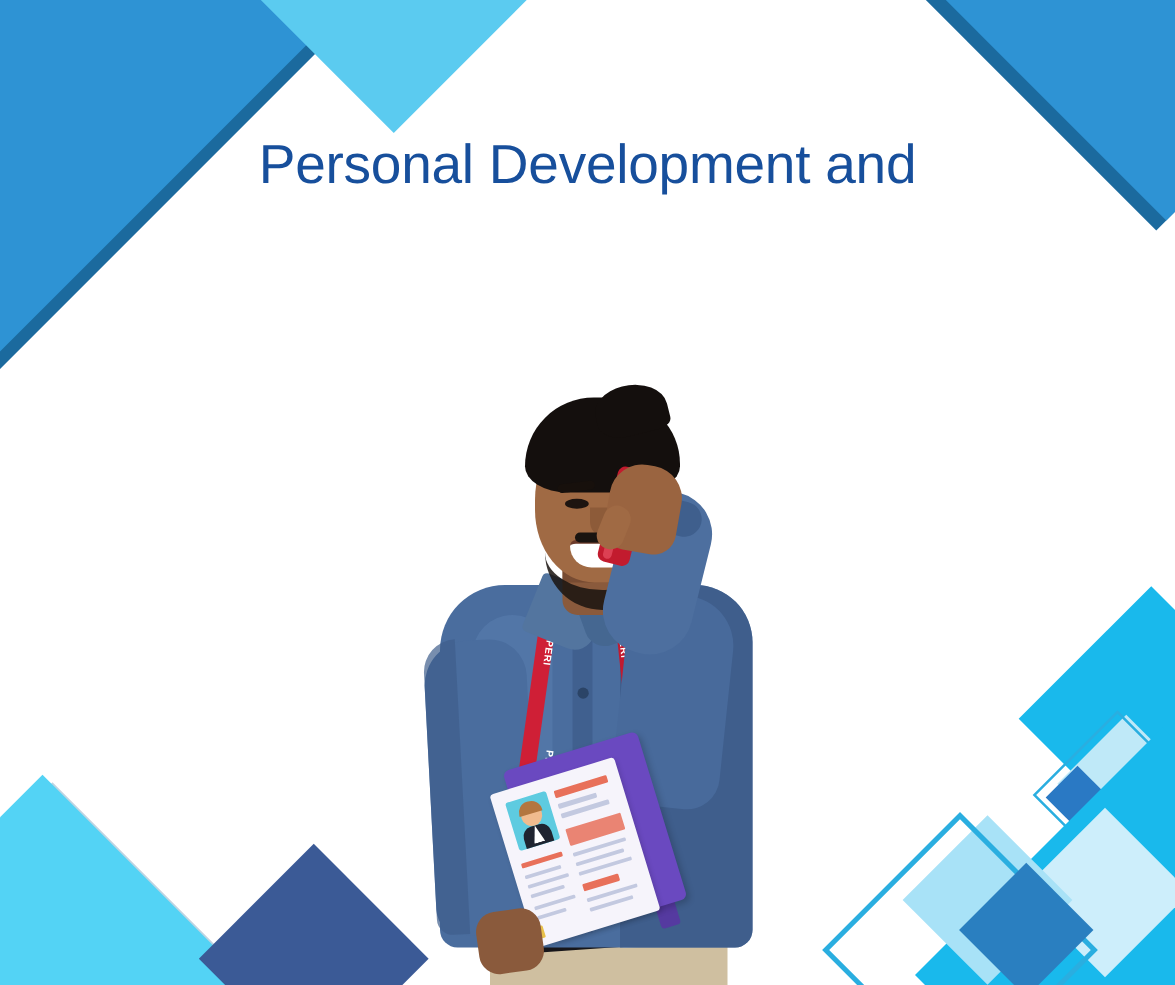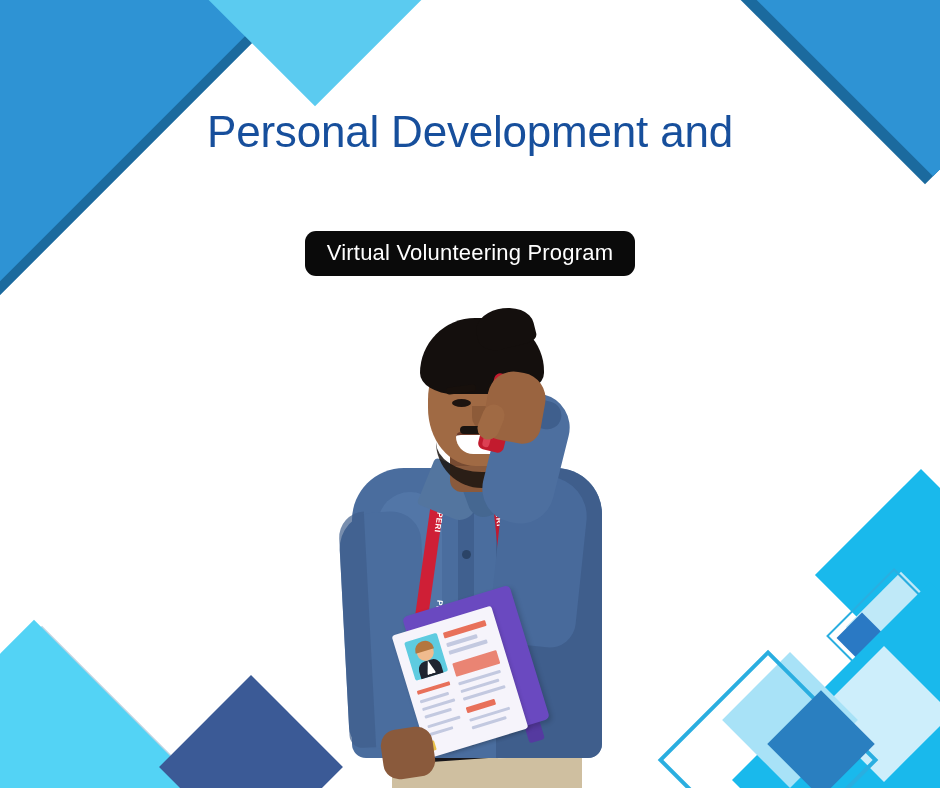--- a/index.html
+++ b/index.html
@@ -545,23 +545,20 @@
     <div class="shape br-soft-c"></div>
     <div class="shape br-soft-a"></div>
     <div class="shape br-outline-lg"></div>
     <div class="shape br-solid-b"></div>
   </div>
 
   <div class="headline">
     <span class="headline-line">Personal Development and</span>
   </div>
 
-  <div class="badge-wrap">
-    <div class="badge">Virtual Volunteering Program</div>
-  </div>
 
   <div class="photo">
 
     <div class="ph trousers"></div>
     <div class="ph belt"></div>
     <div class="ph buckle"></div>
 
     <div class="ph torso"></div>
     <div class="ph torso-shade"></div>
     <div class="ph torso-hl"></div>

